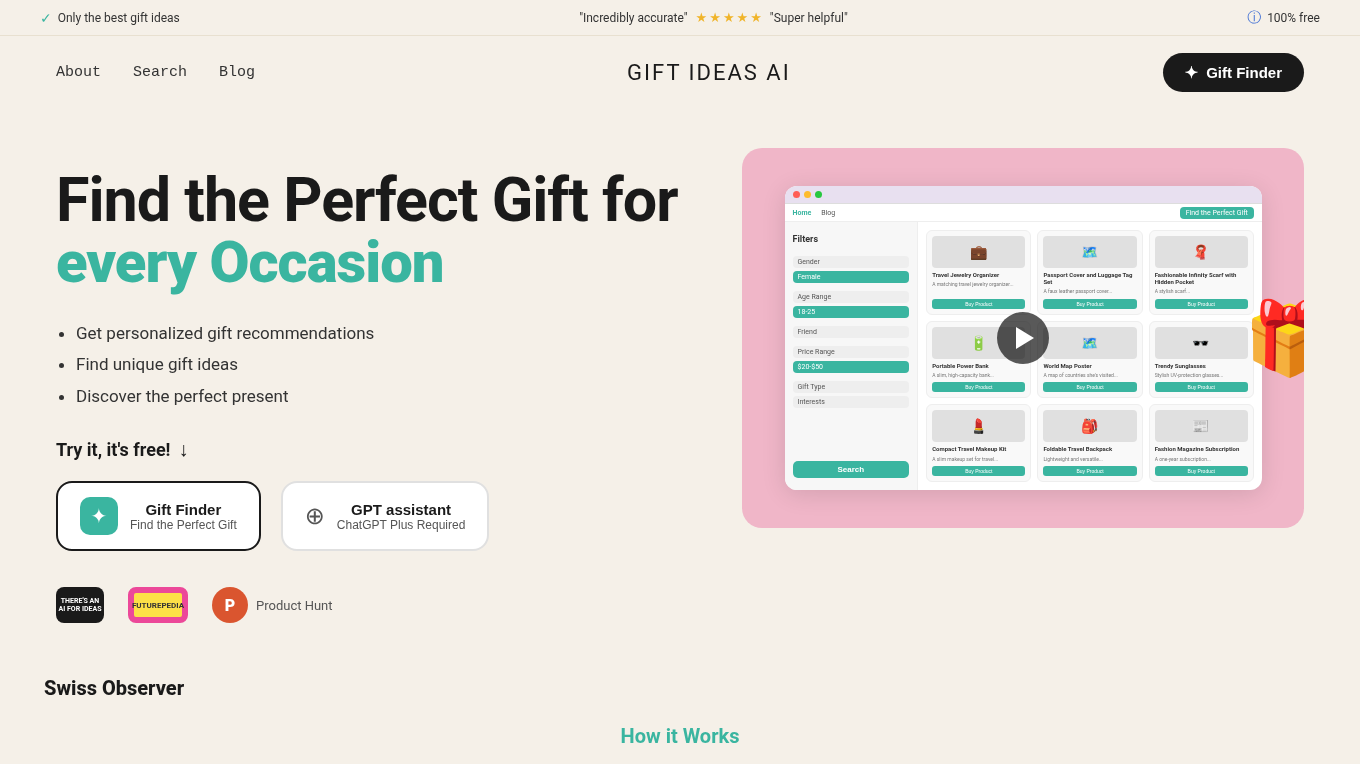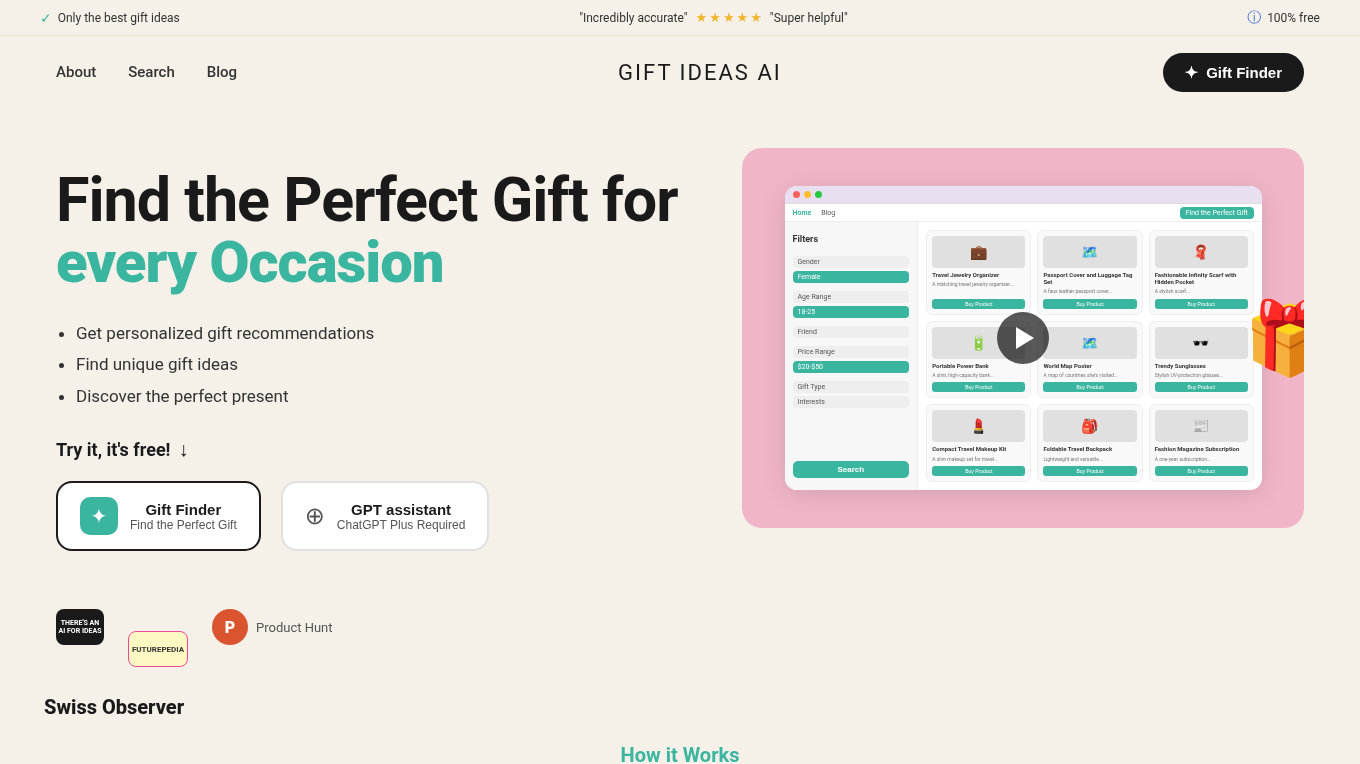--- a/index.html
+++ b/index.html
@@ -66,20 +66,21 @@
     .nav-links {
       display: flex;
       align-items: center;
       gap: 32px;
     }
     .nav-links a {
       text-decoration: none;
       color: #333;
       font-size: 15px;
       font-weight: 500;
+      font-family: Liberation Mono, monospace;
     }
     .logo {
       font-size: 22px;
       font-weight: 400;
       letter-spacing: 2px;
       color: #1a1a1a;
       text-transform: uppercase;
     }
     .gift-finder-btn {
       display: flex;
@@ -235,24 +236,23 @@
       display: flex;
       align-items: center;
       justify-content: center;
       color: #fff;
       font-size: 11px;
       font-weight: 700;
       text-align: center;
       line-height: 1.2;
     }
     .badge-icon.light {
-      background: #fef9c3;
-      border: 1px solid #ec4899;
-      color: #333;
-      margin-top: 44px;
+      background: #fde047;
+      border: 6px solid #ec4899;
+      color: #333;
     }
     .badge-ph {
       width: 36px;
       height: 36px;
       background: #da552f;
       border-radius: 50%;
       display: flex;
       align-items: center;
       justify-content: center;
       color: #fff;

